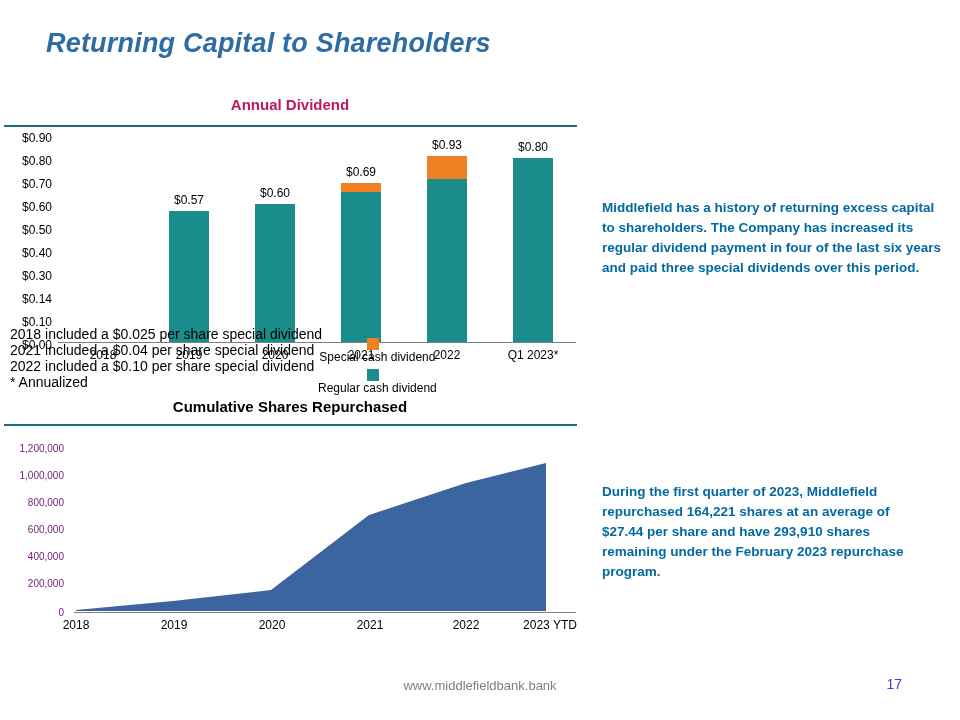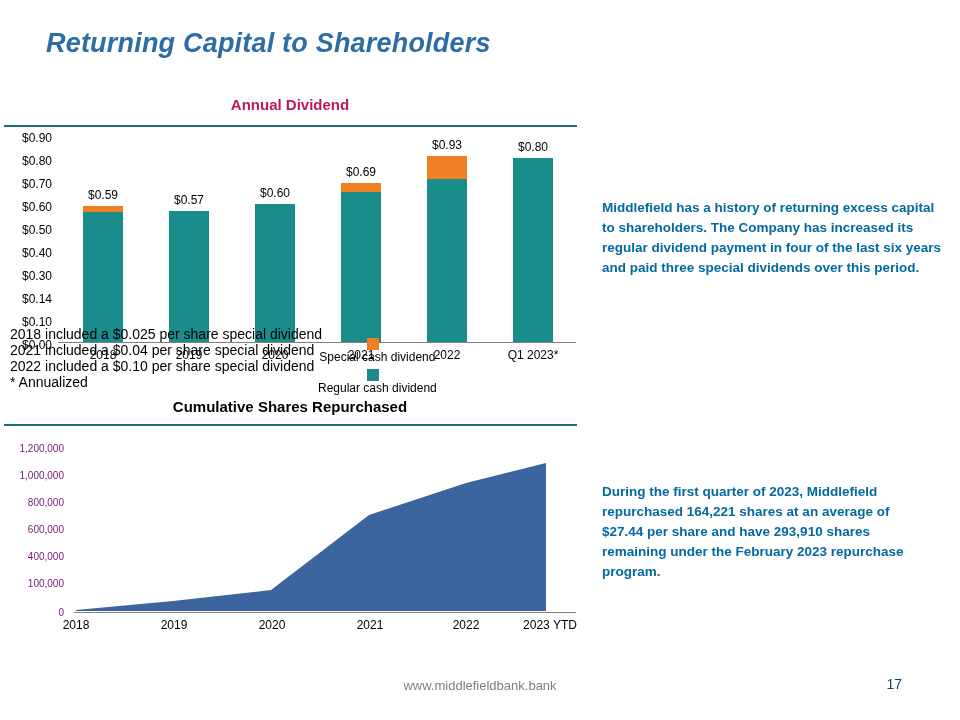--- a/index.html
+++ b/index.html
@@ -257,21 +257,21 @@
     width: 960px;
     text-align: center;
     font-size: 13px;
     color: #7f7f7f;
   }
   .footer-page {
     position: absolute;
     right: 58px;
     top: 676px;
     font-size: 14px;
-    color: #0c4a6e;
+    color: #6d28d9;
   }
 </style>
 </head>
 <body>
 
 <div class="slide">
 
   <div class="slide-title">Returning Capital to Shareholders</div>
 
   <div class="chart1">
@@ -288,27 +288,20 @@
       <div class="c1-ylabel" style="top:142px;">$0.30</div>
       <div class="c1-ylabel" style="top:165px;">$0.14</div>
       <div class="c1-ylabel" style="top:188px;">$0.10</div>
       <div class="c1-ylabel" style="top:211px;">$0.00</div>
     </div>
 
     <div class="c1-axis"></div>
 
     <div class="c1-bars">
 
-      <div class="c1-group" style="left:0px;">
-        <div class="c1-bar" style="height:136px;">
-          <div class="c1-seg-reg" style="height:130px;"></div>
-          <div class="c1-seg-spec" style="bottom:130px;height:6px;"></div>
-        </div>
-        <div class="c1-bar-label" style="bottom:140px;">$0.59</div>
-      </div>
 
       <div class="c1-group" style="left:86px;">
         <div class="c1-bar" style="height:131px;">
           <div class="c1-seg-reg" style="height:131px;"></div>
         </div>
         <div class="c1-bar-label" style="bottom:135px;">$0.57</div>
       </div>
 
       <div class="c1-group" style="left:172px;">
         <div class="c1-bar" style="height:138px;">
@@ -372,21 +365,21 @@
   <div class="chart2">
     <div class="chart2-title">Cumulative Shares Repurchased</div>
     <div class="chart2-rule"></div>
 
     <div class="c2-ylabels">
       <div class="c2-ylabel" style="top:14px;">1,200,000</div>
       <div class="c2-ylabel" style="top:41px;">1,000,000</div>
       <div class="c2-ylabel" style="top:68px;">800,000</div>
       <div class="c2-ylabel" style="top:95px;">600,000</div>
       <div class="c2-ylabel" style="top:122px;">400,000</div>
-      <div class="c2-ylabel" style="top:149px;">100,000</div>
+      <div class="c2-ylabel" style="top:149px;">200,000</div>
       <div class="c2-ylabel" style="top:178px;">0</div>
     </div>
 
     <div class="c2-plot">
       <svg width="500" height="178" viewBox="0 0 500 178" preserveAspectRatio="none">
         <polygon points="0,177 0,176 97,167 195,156 293,81 390,49 470,29 470,177" fill="#3c649e"></polygon>
       </svg>
     </div>
 
     <div class="c2-axis"></div>

